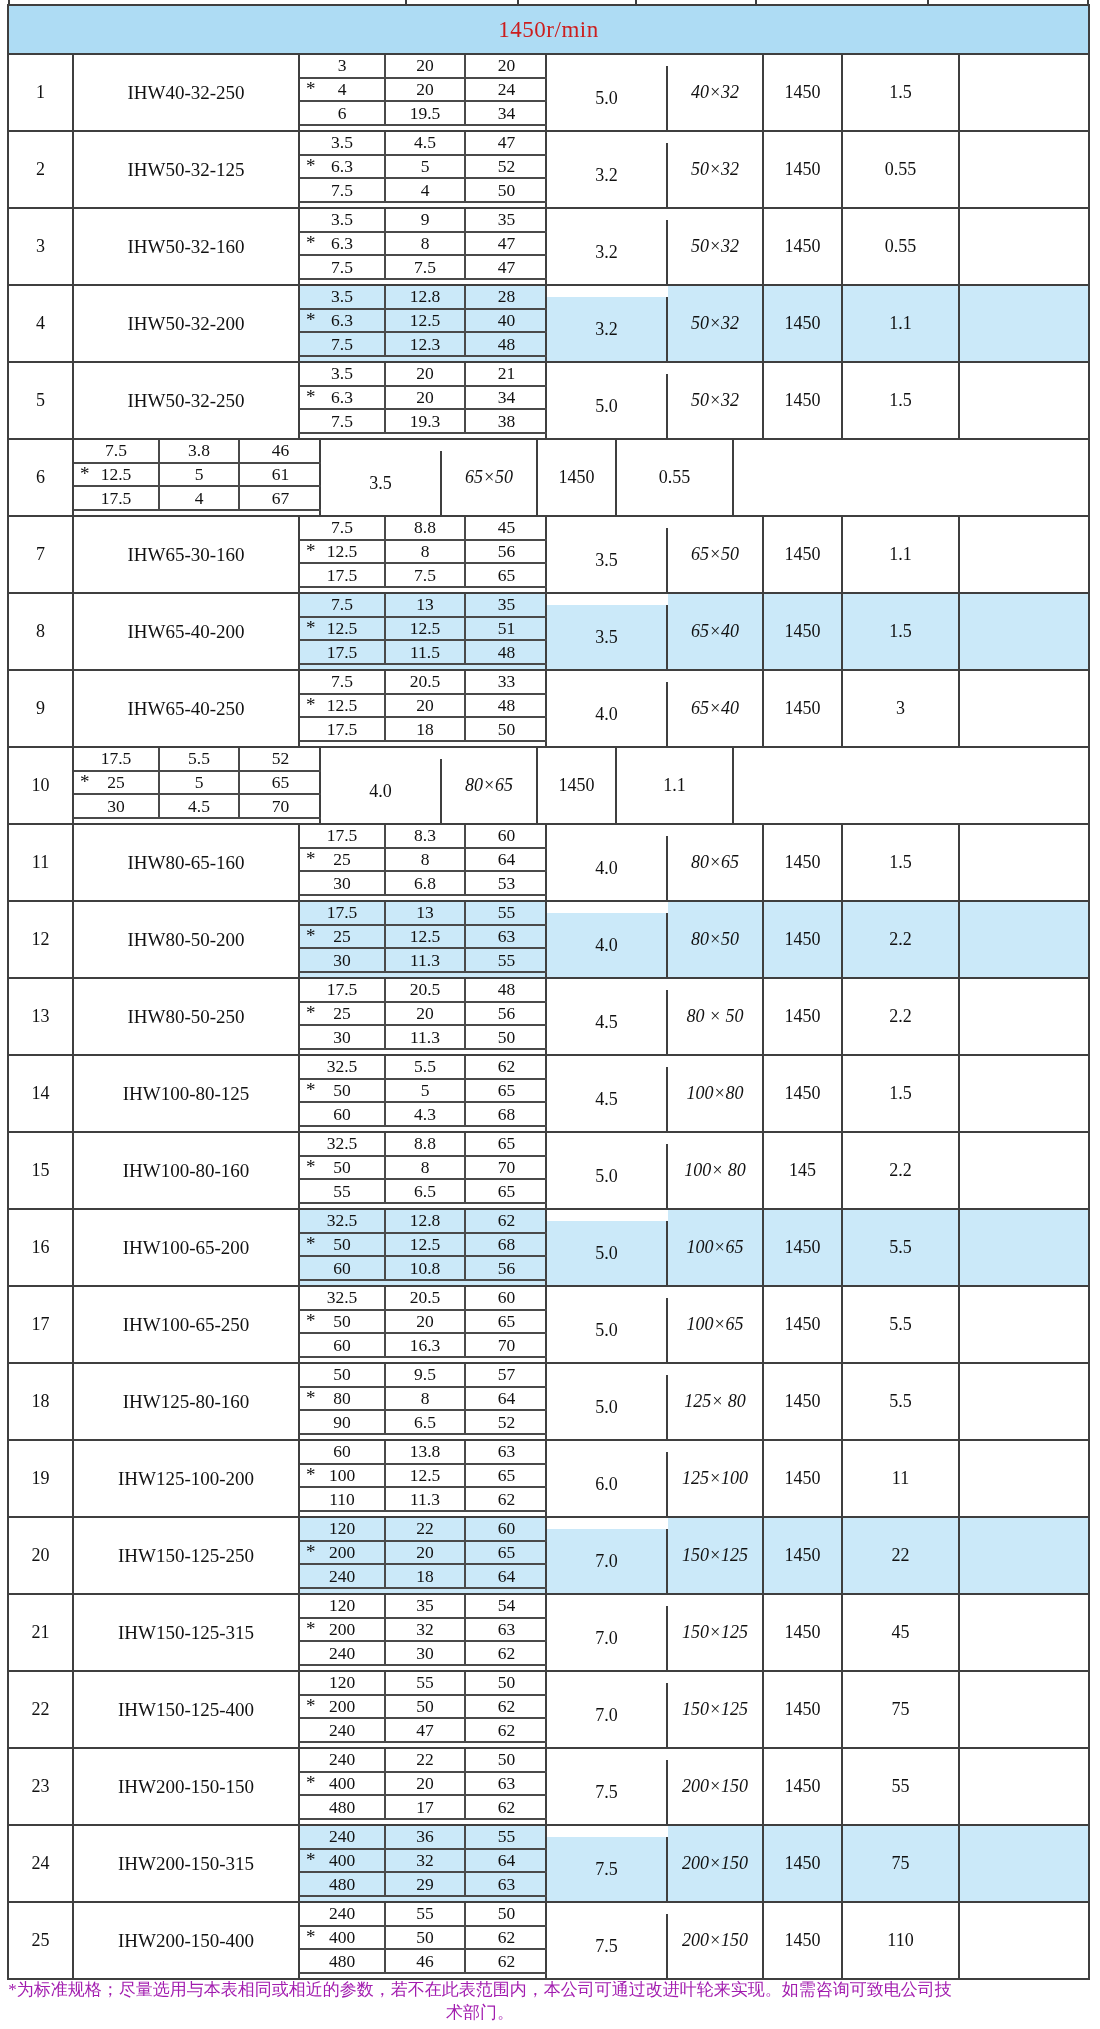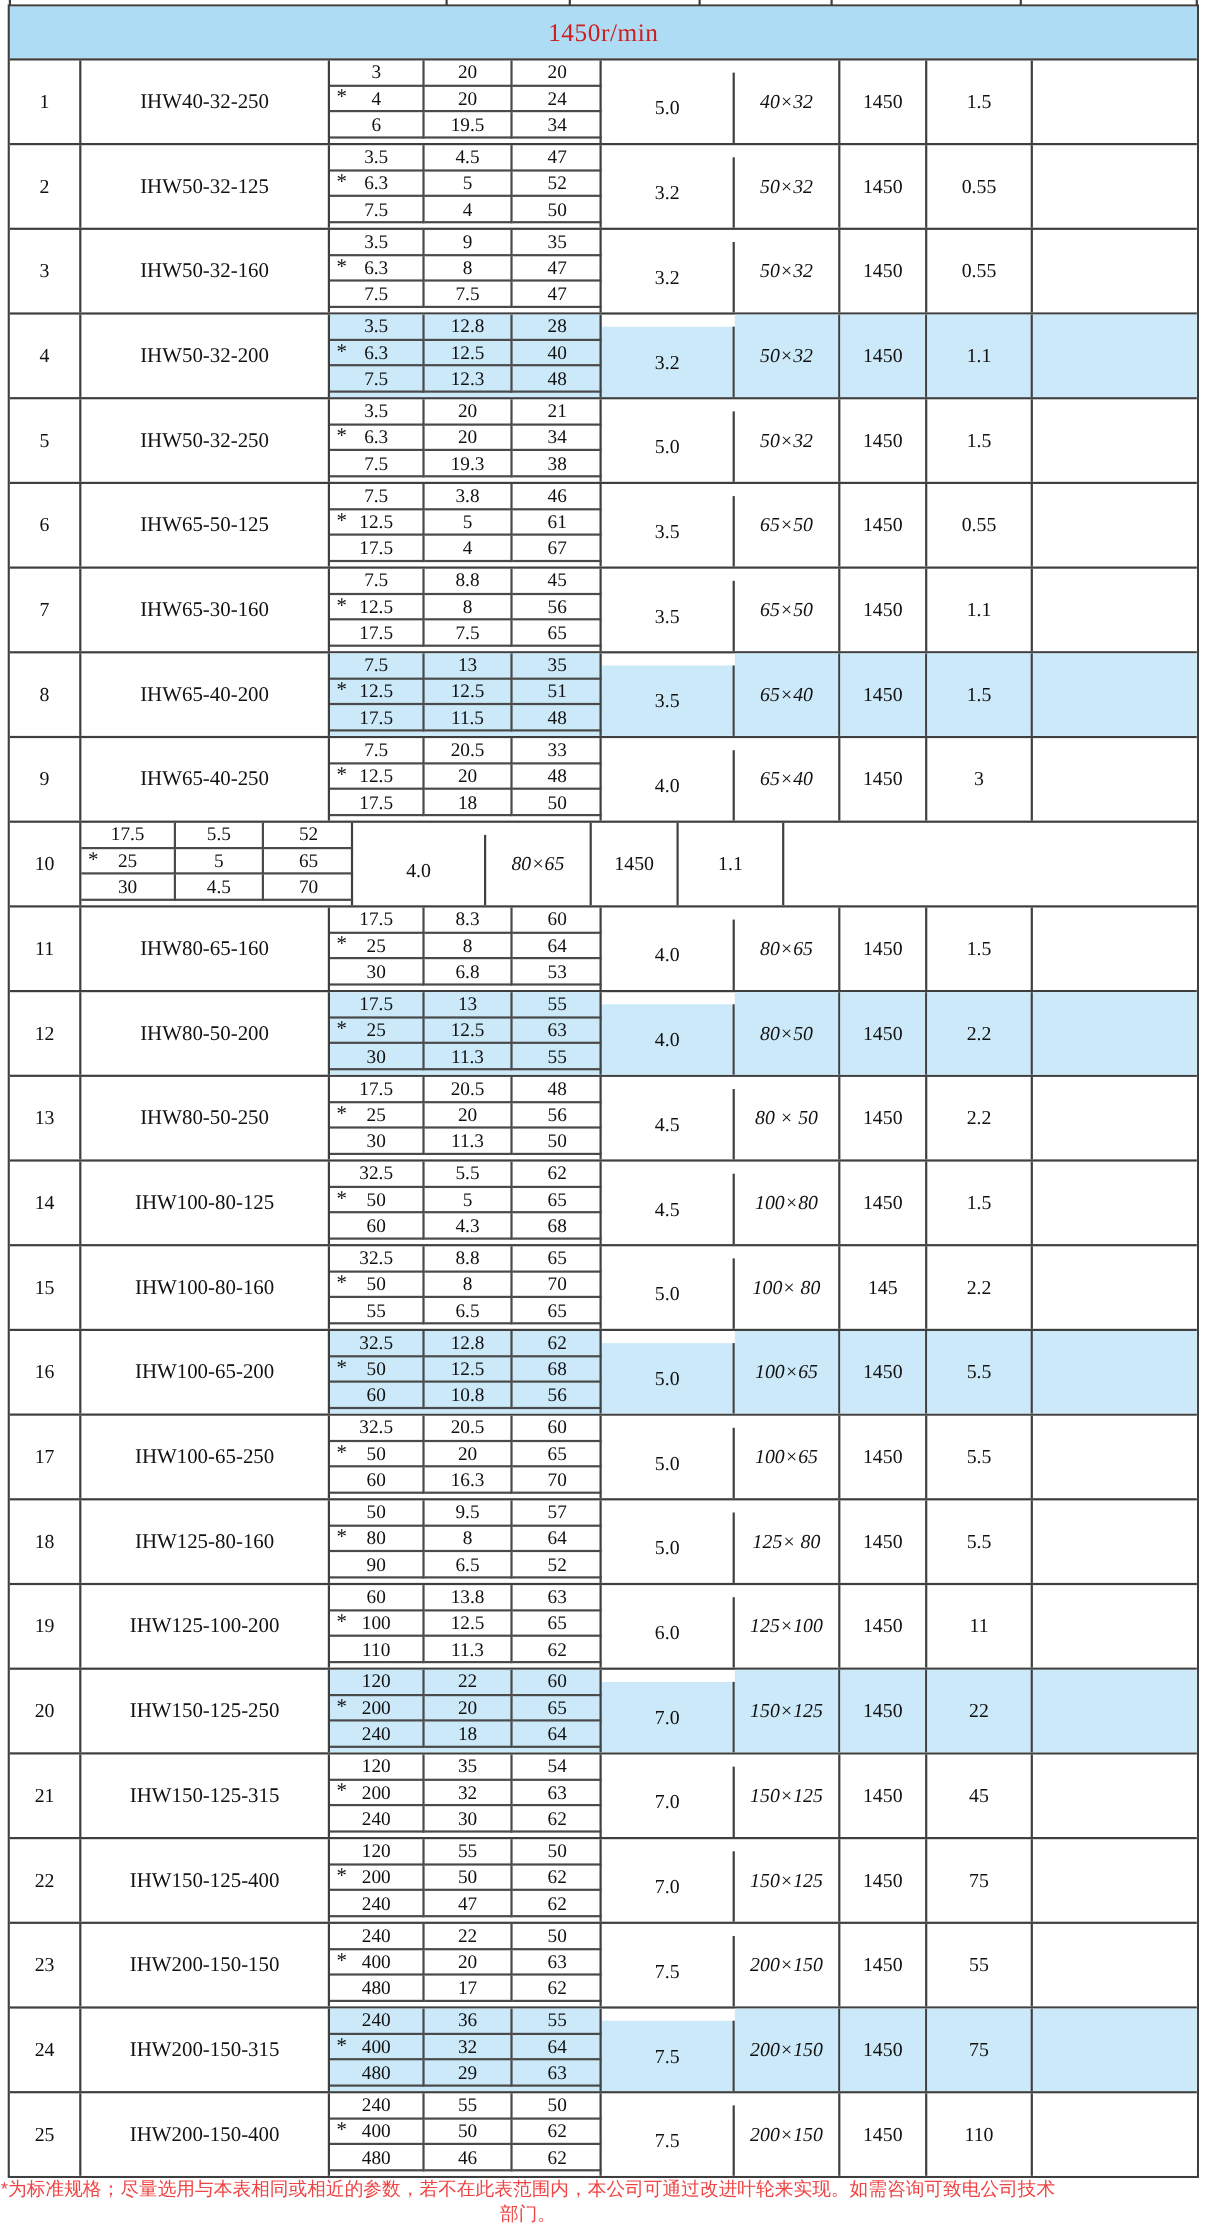--- a/index.html
+++ b/index.html
@@ -31,21 +31,21 @@
     border-right:2px solid #3f3f3f;
     display:flex; align-items:center; justify-content:center;
     font-size:18px;
   }
   .c-num   { width:65px; }
   .c-model { width:226px; font-size:19px; }
   .c-subwrap { width:247px; border-right:2px solid #3f3f3f; position:relative; }
   .c-npsh  { width:121px;margin-top:11px; }
   .c-dims  { width:96px;font-style:italic; }
   .c-speed { width:79px; }
-  .c-power { width:96px; }
+  .c-power { width:117px; }
   .c-blank { flex:1; border-right:none; }
 
   .subgrid {
     display:grid;
     grid-template-columns:86px 80px 81px;
     grid-auto-rows:1fr;
     height:71px; width:247px;
   }
   .subcell {
     box-sizing:border-box;
@@ -60,22 +60,22 @@
     font-size:19px; line-height:0;
   }
 
   .row.hl .c-subwrap, .row.hl .c-npsh, .row.hl .c-dims,
   .row.hl .c-speed, .row.hl .c-power, .row.hl .c-blank {
     background:#cbe9f9;
   }
 
   .footnote {
     position:absolute; top:1978px; left:0; width:960px;
-    text-align:center; font-size:17px; color:#ef4444;
-    font-family:Liberation Sans, sans-serif;
+    text-align:center; font-size:17px; color:#a21caf;
+    font-family:Liberation Serif, serif;
   }
 </style>
 </head>
 <body>
 
 <div class="table-wrap">
   <div class="thead">
     <span>1450r/min</span>
   </div>
   <div id="rows">
@@ -279,21 +279,20 @@
           </div>
         </div>
         <div class="c c-npsh">5.0</div>
         <div class="c c-dims">50×32</div>
         <div class="c c-speed">1450</div>
         <div class="c c-power">1.5</div>
         <div class="c c-blank"></div>
       </div>
       <div class="row">
         <div class="c c-num">6</div>
-        <div class="c c-model">IHW65-50-125</div>
         <div class="c-subwrap">
           <div class="subgrid">
             <div class="subcell">
               <span>7.5</span>
             </div>
             <div class="subcell">
               <span>3.8</span>
             </div>
             <div class="subcell last-col">
               <span>46</span>

